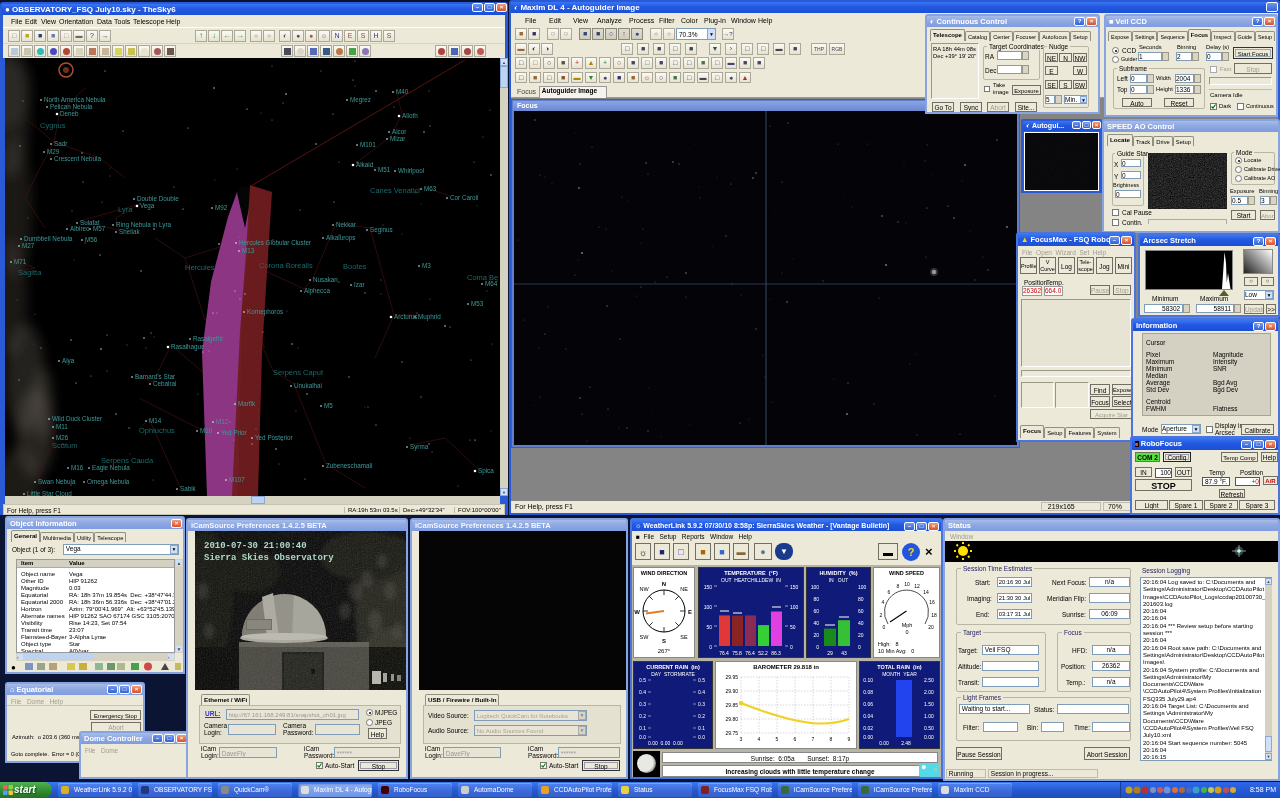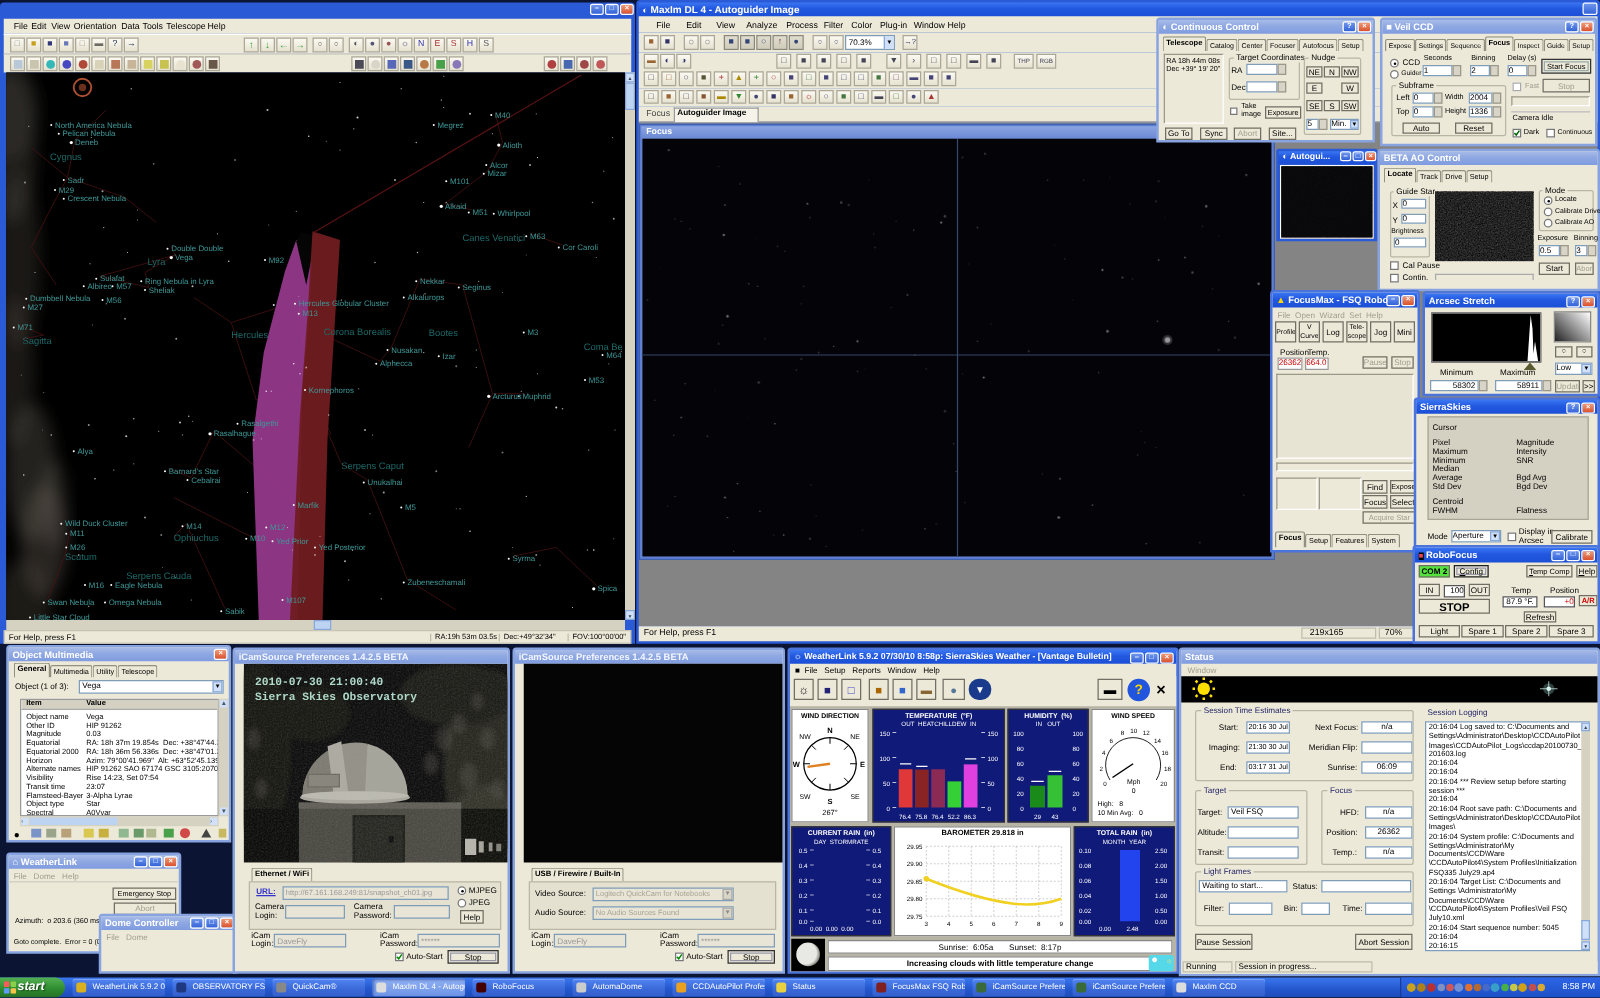--- a/index.html
+++ b/index.html
@@ -32,20 +32,21 @@
 .tkb.on{background:linear-gradient(#8fb0f2,#6f94e6);box-shadow:inset 1px 1px 2px #4a6ab8;color:#fff}
 .tkb i{position:absolute;left:3px;top:3px;width:8px;height:8px;border-radius:2px}
 #mxccd .xtab{font-size:5.4px;padding:1px 2px}
 #mxccd .xtab.on{font-size:5.9px}
 #telctl .xtab{font-size:5.6px;padding:1px 2px}
 #telctl .xtab.on{font-size:6px}
 </style></head>
 <body>
 
 <div class="w" id="thesky" style="left:0;top:2px;width:508px;height:513px;background:#2a5ad6;border-radius:3px 3px 0 0">
+  <div class="tb act" id="sky-tb"><span style="font-size:8px">●</span> OBSERVATORY_FSQ July10.sky - TheSky6</div>
   <div class="cbs">
       <div class="cb b-min">–</div>
       <div class="cb b-max">□</div>
       <div class="cb b-x">×</div>
     </div>
   <div class="face" style="left:3px;top:13px;right:3px;height:12px;font-size:7px">
     <span style="position:absolute;left:8px;top:3px">File</span>
       <span style="position:absolute;left:22px;top:3px">Edit</span>
       <span style="position:absolute;left:38px;top:3px">View</span>
       <span style="position:absolute;left:56px;top:3px">Orientation</span>
@@ -882,21 +883,21 @@
         <filter id="agnz">
           <feTurbulence type="fractalNoise" baseFrequency="0.95" numOctaves="2" seed="11"></feTurbulence>
           <feColorMatrix type="matrix" values="0 0 0 0 0, 0 0 0 0 0, 0 0 0 0 0, 0.5 0.5 0.5 0 -0.62"></feColorMatrix>
         </filter>
         <rect width="73" height="57" fill="#0b0b0e"></rect>
         <rect width="73" height="57" filter="url(#agnz)"></rect>
       </svg></div>
 </div>
 
 <div class="w" id="sbig" style="left:1102px;top:119px;width:178px;height:114px;background:#ece9d8;border:2px solid #88a4e0;border-radius:3px 3px 0 0">
-  <div class="dtb inact">BETA AO Control</div>
+  <div class="dtb inact">SPEED AO Control</div>
   <div class="tabrow" style="left:3px;top:14px;height:11px">
     <div class="xtab on">Locate</div>
       <div class="xtab">Track</div>
       <div class="xtab">Drive</div>
       <div class="xtab">Setup</div>
   </div>
   <div class="grp" style="left:8px;top:32px;width:32px;height:53px"></div>
     <div class="grplab" style="left:11px;top:29px">Guide Star</div>
   <span class="lab" style="left:10px;top:40px">X</span>
     <div class="fld" style="left:17px;top:38px;width:20px;height:8px">0</div>
@@ -995,21 +996,21 @@
     <span class="lab" style="left:60px;top:60px">Maximum</span>
   <div class="fld" style="left:4px;top:69px;width:39px;height:9px;text-align:right">58302&nbsp;</div>
     <div class="spin" style="left:43px;top:69px;height:9px"></div>
   <div class="fld" style="left:56px;top:69px;width:38px;height:9px;text-align:right">58911&nbsp;</div>
     <div class="spin" style="left:94px;top:69px;height:9px"></div>
   <div class="btn gray" style="left:104px;top:69px;width:20px;height:10px;line-height:10px">Update</div>
   <div class="btn" style="left:126px;top:69px;width:10px;height:10px;line-height:10px">&gt;&gt;</div>
 </div>
 
 <div class="w" id="info" style="left:1131px;top:318px;width:149px;height:123px;background:#ece9d8;border:2px solid #4a73dc;border-radius:3px 3px 0 0">
-  <div class="dtb act">SierraSkies</div>
+  <div class="dtb act">Information</div>
   <div class="cbs" style="top:2px;right:2px">
       <div class="cb b-q">?</div>
       <div class="cb b-x">×</div>
     </div>
   <div style="position:absolute;left:9px;top:13px;width:129px;height:83px;background:#d5d1c2;border:1px solid #a8a494;font-size:6.5px">
     <span class="lab" style="left:3px;top:5px">Cursor</span>
     <span class="lab" style="left:3px;top:17px">Pixel</span>
       <span class="lab" style="left:70px;top:17px">Magnitude</span>
     <span class="lab" style="left:3px;top:24px">Maximum</span>
       <span class="lab" style="left:70px;top:24px">Intensity</span>
@@ -1053,21 +1054,21 @@
   <div class="fld" style="left:103px;top:39px;width:25px;height:9px;text-align:right;border:1px solid #555"><span style="color:#c00">+0</span></div>
   <div class="btn" style="left:131px;top:38px;width:15px;height:9px;line-height:9px;color:#c00;font-weight:bold;font-size:6px">A/R</div>
   <div class="btn" style="left:87px;top:51px;width:26px;height:9px;line-height:9px"><u>R</u>efresh</div>
   <div class="btn" style="left:3px;top:62px;width:33px;height:10px;line-height:10px">Light</div>
   <div class="btn" style="left:37px;top:62px;width:34px;height:10px;line-height:10px">Spare 1</div>
   <div class="btn" style="left:72px;top:62px;width:34px;height:10px;line-height:10px">Spare 2</div>
   <div class="btn" style="left:107px;top:62px;width:36px;height:10px;line-height:10px">Spare 3</div>
 </div>
 
 <div class="w" id="objinfo" style="left:5px;top:516px;width:180px;height:158px;background:#ece9d8;border:2px solid #88a4e0;border-radius:3px 3px 0 0">
-  <div class="dtb inact">Object Multimedia</div>
+  <div class="dtb inact">Object Information</div>
   <div class="cbs" style="top:1px;right:1px">
       <div class="cb b-x">×</div>
     </div>
   <div class="tabrow" style="left:4px;top:13px;height:11px">
     <div class="xtab on">General</div>
       <div class="xtab">Multimedia</div>
       <div class="xtab">Utility</div>
       <div class="xtab">Telescope</div>
   </div>
   <span class="lab" style="left:5px;top:28px">Object (1 of 3):</span>
@@ -1127,21 +1128,21 @@
         <rect x="108" y="1" width="8" height="7" fill="#b0b890"></rect>
 <rect x="122" y="1" width="8" height="7" fill="#48a048"></rect>
         <circle cx="139" cy="4.5" r="4" fill="#d04848"></circle>
 <polygon points="152,8 156,1 160,8" fill="#444"></polygon>
         <rect x="166" y="1" width="8" height="7" fill="#c8b860"></rect>
       </g>
     </svg>
 </div>
 
 <div class="w" id="adome" style="left:5px;top:682px;width:140px;height:81px;background:#ece9d8;border:2px solid #88a4e0;border-radius:3px 3px 0 0">
-  <div class="dtb inact">⌂ WeatherLink</div>
+  <div class="dtb inact">⌂ Equatorial</div>
   <div class="cbs" style="top:1px;right:1px">
       <div class="cb b-min">–</div>
       <div class="cb b-max">□</div>
       <div class="cb b-x">×</div>
     </div>
   <span class="lab gray" style="left:4px;top:14px">File&nbsp;&nbsp;&nbsp;Dome&nbsp;&nbsp;&nbsp;Help</span>
   <div style="position:absolute;left:0;top:21px;right:0;height:1px;background:#fff;border-top:1px solid #c8c4b4"></div>
   <div class="btn" style="left:83px;top:26px;width:51px;height:10px;line-height:10px;font-size:5.8px">Emergency Stop</div>
   <div class="btn gray" style="left:84px;top:38px;width:50px;height:10px;line-height:10px">Abort</div>
   <span class="lab" style="left:5px;top:50px;font-size:5.8px">Azimuth:&nbsp;&nbsp;o 203.6 (360 ms)</span>

